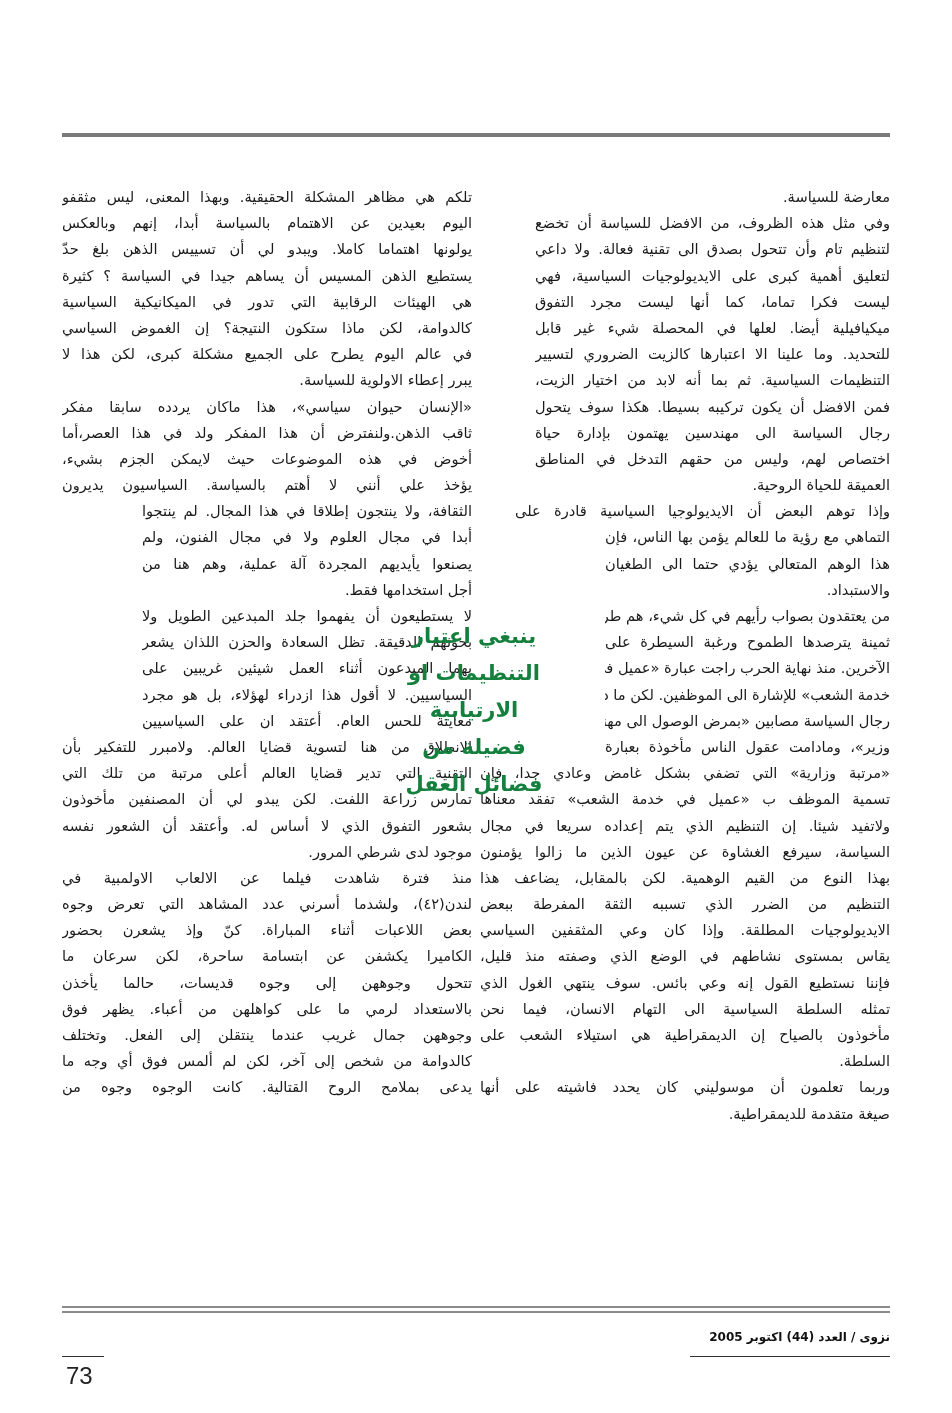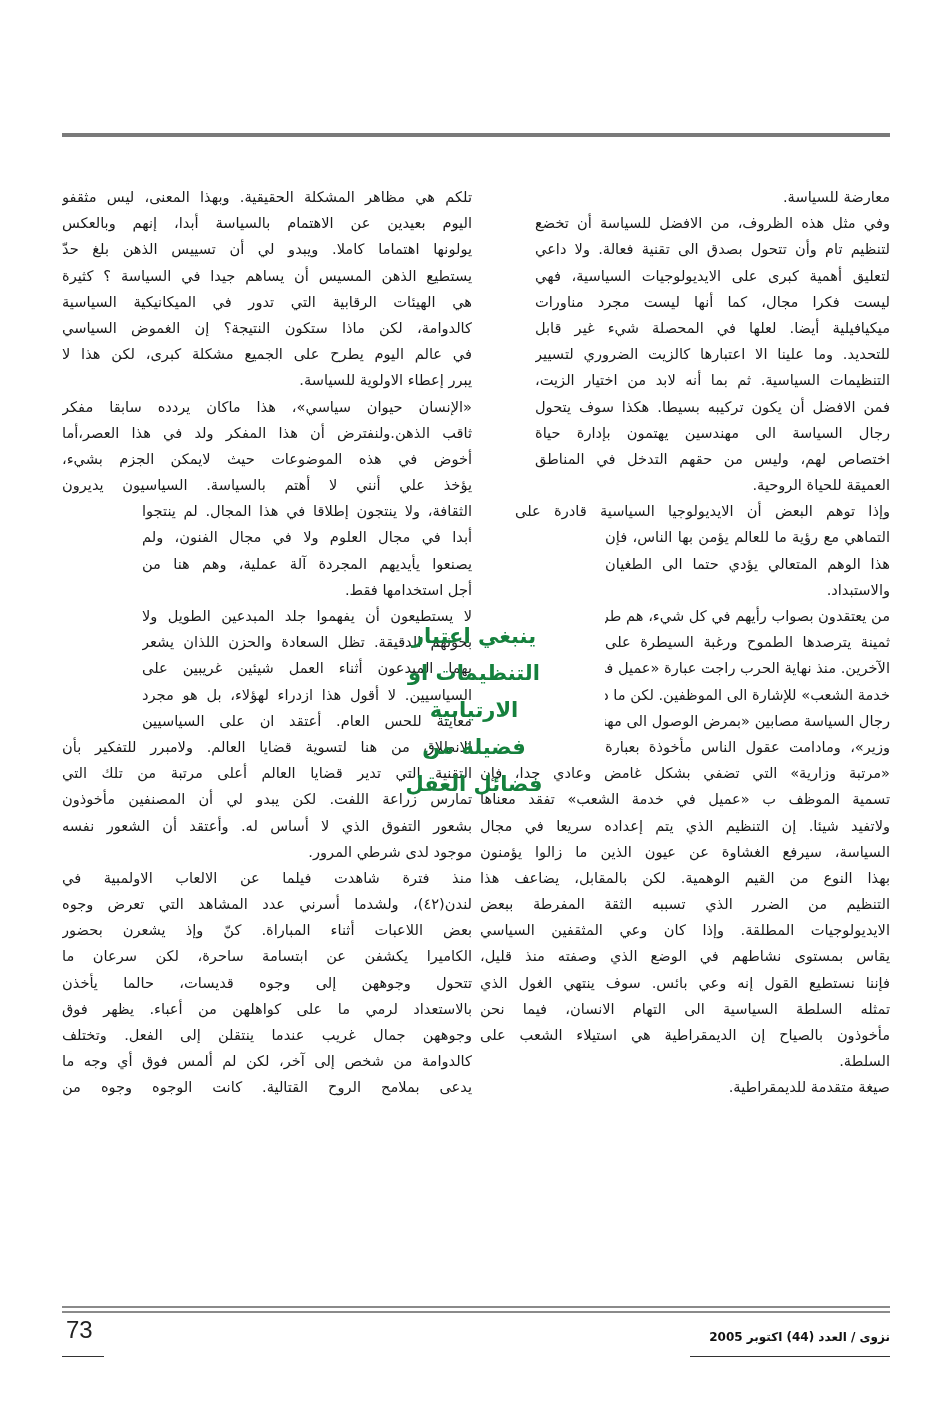--- a/index.html
+++ b/index.html
@@ -13,38 +13,38 @@
             text-align: justify; text-align-last: justify; overflow: hidden; }
     .line.last { text-align-last: right; }
     
     .col-right .wrap { width: 285px; margin-right: 0; }
     .col-left .wrap { width: 330px; }
     .pull-quote { position: absolute; left: 404px; top: 618px; width: 140px; direction: rtl; text-align: center;
                   font-family: "DejaVu Sans", sans-serif; font-weight: bold; font-size: 21px; line-height: 37px;
                   color: #15803d; }
     .pq-line { display: block; white-space: nowrap; }
     .footer-rule { position: absolute; left: 62px; width: 828px; height: 2px; background: #8a8a8a; }
-    .page-number { position: absolute; left: 66px; top: 1316px; font-family: "Liberation Sans", sans-serif;
+    .page-number { position: absolute; left: 66px; top: 1362px; font-family: "Liberation Sans", sans-serif;
                    font-size: 24px; color: #222; }
     .page-num-underline { position: absolute; left: 62px; top: 1356px; width: 42px; height: 1px; background: #333; }
     .running-footer { position: absolute; right: 62px; top: 1330px; direction: rtl; font-weight: bold;
                       font-size: 12px; color: #111; white-space: nowrap; text-align: center; }
     .running-footer-underline { position: absolute; left: 690px; top: 1356px; width: 200px; height: 1px; background: #333; }
   </style>
 </head>
 <body>
 
 <div class="top-rule"></div>
 
 <div class="col col-right">
   <span class="line last">معارضة للسياسة.</span>
   <span class="line">وفي مثل هذه الظروف، من الافضل للسياسة أن تخضع</span>
   <span class="line">لتنظيم تام وأن تتحول بصدق الى تقنية فعالة. ولا داعي</span>
   <span class="line">لتعليق أهمية كبرى على الايديولوجيات السياسية، فهي</span>
-  <span class="line">ليست فكرا مجال، كما أنها ليست مجرد مناورات</span>
+  <span class="line">ليست فكرا تماما، كما أنها ليست مجرد التفوق</span>
   <span class="line">ميكيافيلية أيضا. لعلها في المحصلة شيء غير قابل</span>
   <span class="line">للتحديد. وما علينا الا اعتبارها كالزيت الضروري لتسيير</span>
   <span class="line">التنظيمات السياسية. ثم بما أنه لابد من اختيار الزيت،</span>
   <span class="line">فمن الافضل أن يكون تركيبه بسيطا. هكذا سوف يتحول</span>
   <span class="line">رجال السياسة الى مهندسين يهتمون بإدارة حياة</span>
   <span class="line">اختصاص لهم، وليس من حقهم التدخل في المناطق</span>
   <span class="line last">العميقة للحياة الروحية.</span>
   <span class="line" style="width:375px;margin-right:0;">وإذا توهم البعض أن الايديولوجيا السياسية قادرة على</span>
   <span class="line wrap">التماهي مع رؤية ما للعالم يؤمن بها الناس، فإن</span>
   <span class="line wrap">هذا الوهم المتعالي يؤدي حتما الى الطغيان</span>
@@ -60,20 +60,21 @@
   <span class="line" style="width:410px;margin-left:-55px;">ولاتفيد شيئا. إن التنظيم الذي يتم إعداده سريعا في مجال</span>
   <span class="line" style="width:410px;margin-left:-55px;">السياسة، سيرفع الغشاوة عن عيون الذين ما زالوا يؤمنون</span>
   <span class="line" style="width:410px;margin-left:-55px;">بهذا النوع من القيم الوهمية. لكن بالمقابل، يضاعف هذا</span>
   <span class="line" style="width:410px;margin-left:-55px;">التنظيم من الضرر الذي تسببه الثقة المفرطة ببعض</span>
   <span class="line" style="width:410px;margin-left:-55px;">الايديولوجيات المطلقة. وإذا كان وعي المثقفين السياسي</span>
   <span class="line" style="width:410px;margin-left:-55px;">يقاس بمستوى نشاطهم في الوضع الذي وصفته منذ قليل،</span>
   <span class="line" style="width:410px;margin-left:-55px;">فإننا نستطيع القول إنه وعي بائس. سوف ينتهي الغول الذي</span>
   <span class="line" style="width:410px;margin-left:-55px;">تمثله السلطة السياسية الى التهام الانسان، فيما نحن</span>
   <span class="line" style="width:410px;margin-left:-55px;">مأخوذون بالصياح إن الديمقراطية هي استيلاء الشعب على</span>
   <span class="line last" style="width:410px;margin-left:-55px;">السلطة.</span>
+  <span class="line" style="width:410px;margin-left:-55px;">وربما تعلمون أن موسوليني كان يحدد فاشيته على أنها</span>
   <span class="line last" style="width:410px;margin-left:-55px;">صيغة متقدمة للديمقراطية.</span>
 </div>
 
 <div class="col col-left">
   <span class="line">تلكم هي مظاهر المشكلة الحقيقية. وبهذا المعنى، ليس مثقفو</span>
   <span class="line">اليوم بعيدين عن الاهتمام بالسياسة أبدا، إنهم وبالعكس</span>
   <span class="line">يولونها اهتماما كاملا. ويبدو لي أن تسييس الذهن بلغ حدّ</span>
   <span class="line">يستطيع الذهن المسيس أن يساهم جيدا في السياسة ؟ كثيرة</span>
   <span class="line">هي الهيئات الرقابية التي تدور في الميكانيكية السياسية</span>
   <span class="line">كالدوامة، لكن ماذا ستكون النتيجة؟ إن الغموض السياسي</span>

